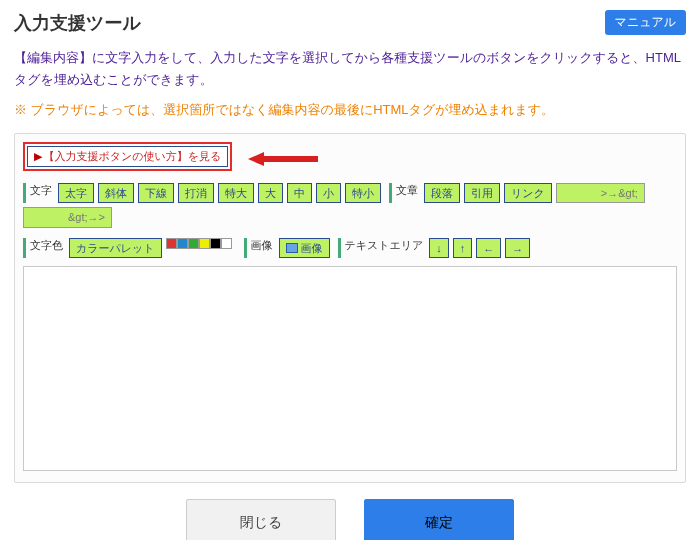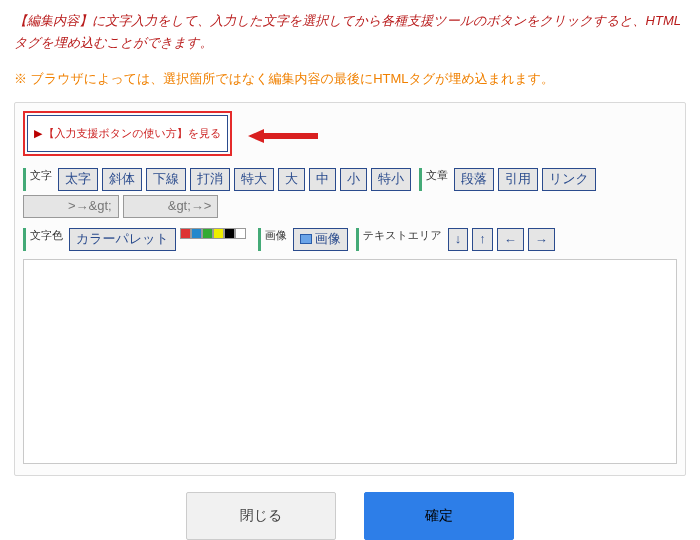--- a/index.html
+++ b/index.html
@@ -11,48 +11,48 @@
     font-size: 13px;
     width: 700px;
   }
   .wrap { padding: 10px 14px 20px 14px; }
   .header { display: flex; justify-content: space-between; align-items: center; margin-bottom: 12px; }
   .title { font-size: 18px; font-weight: bold; color: #333; }
   .manual-btn {
     background: #2d7ee8; color: #fff; padding: 4px 10px; border-radius: 3px;
     font-size: 12px; cursor: pointer;
   }
-  .desc { color: #b91c1c; line-height: 1.7; margin-bottom: 16px; font-size: 13px; font-style: italic; }
+  .desc { color: #4c1d95; line-height: 1.7; margin-bottom: 10px; font-size: 13px; }
   .warn { color: #f08000; margin-bottom: 14px; font-size: 13px; }
   .panel {
     border: 1px solid #d9d9d9; border-radius: 2px; background: #fcfcfc;
   }
   .help-row { padding: 8px 8px 6px 8px; display:flex; align-items:center; gap:16px; }
   .help-highlight {
     border: 2px solid #e52b2b; padding: 2px;
     display: inline-block;
   }
   .help-link {
     display:inline-block; border:1px solid #2a4b8d; color:#cc2222;
-    font-size:11px; padding:10px 6px; background:#fff; cursor:pointer;
+    font-size:11px; padding:2px 6px; background:#fff; cursor:pointer;
   }
   .help-link .tri { color:#b00; margin-right:1px; }
   .arrow {
     width: 70px; height: 14px; position: relative;
   }
   .arrow svg { width: 70px; height: 18px; }
   .toolbar { padding: 6px 8px 4px 8px; display:flex; flex-wrap:wrap; gap:4px 4px; }
   .grp-label {
     border-left: 3px solid #4a7; padding-left:4px; color:#333; font-size:11px;
     margin-right:2px; margin-left:4px;
   }
   .grp-label:first-child { margin-left:0; }
   .tbtn {
-    border:1px solid #2a4b8d; background:#e5e5e5; color:#2a4b8d;
-    font-size:13px; padding:2px 6px; cursor:pointer; line-height:1.3;
+    border:1px solid #2a4b8d; background:#bef264; color:#2a4b8d;
+    font-size:11px; padding:2px 6px; cursor:pointer; line-height:1.3;
   }
   .tbtn.grey { color:#777; border-color:#999;padding-left:44px; }
   .palette { display:inline-flex; gap:0; margin-right:4px; vertical-align:middle;}
   .sw { width:11px; height:11px; border:1px solid #999; cursor:pointer; }
   .img-btn { display:inline-flex; align-items:center; gap:3px; }
   .img-btn .ic { width:12px; height:10px; background:#6aa4e8; border:1px solid #2a5ca8; display:inline-block; }
   .arrow-btn { font-family: Arial, sans-serif; }
   .editor {
     width: calc(100% - 16px); margin:4px 8px 8px 8px; height: 205px;
     border:1px solid #c9c9c9; background:#fff; resize:none;
@@ -63,20 +63,24 @@
     width:150px; height:48px; display:flex; align-items:center; justify-content:center;
     font-size:14px; cursor:pointer; border-radius:2px;
   }
   .close-btn { background:#f1f1f1; border:1px solid #ccc; color:#444; }
   .confirm-btn { background:#2d7ee8; border:1px solid #2d7ee8; color:#000000; }
 </style>
 </head>
 <body>
 
 <div class="wrap">
+  <div class="header">
+    <div class="title">入力支援ツール</div>
+    <div class="manual-btn">マニュアル</div>
+  </div>
 
   <div class="desc">【編集内容】に文字入力をして、入力した文字を選択してから各種支援ツールのボタンをクリックすると、HTMLタグを埋め込むことができます。</div>
   <div class="warn">※ ブラウザによっては、選択箇所ではなく編集内容の最後にHTMLタグが埋め込まれます。</div>
 
   <div class="panel">
     <div class="help-row">
       <span class="help-highlight">
         <span class="help-link">
           <span class="tri">▶</span><span>【入力支援ボタンの使い方】を見る</span>
         </span>

